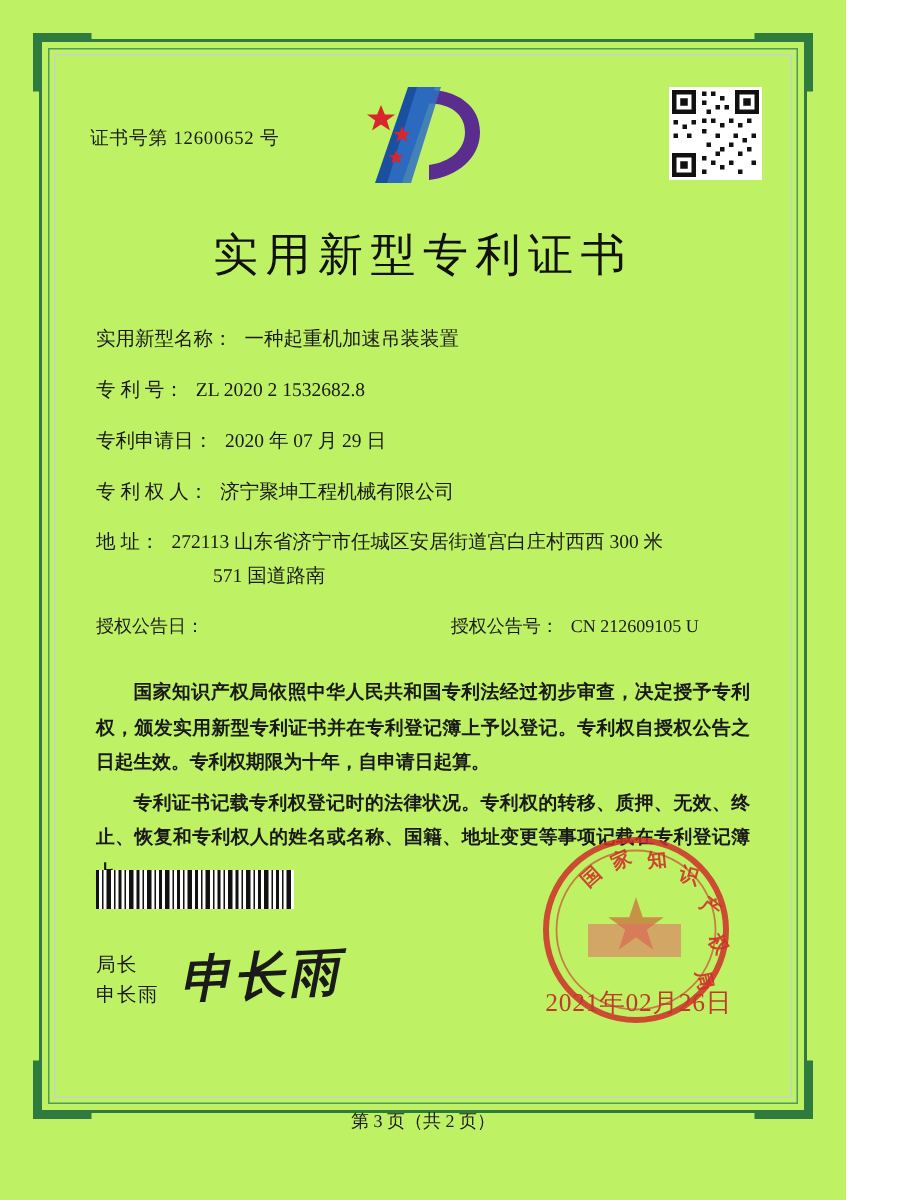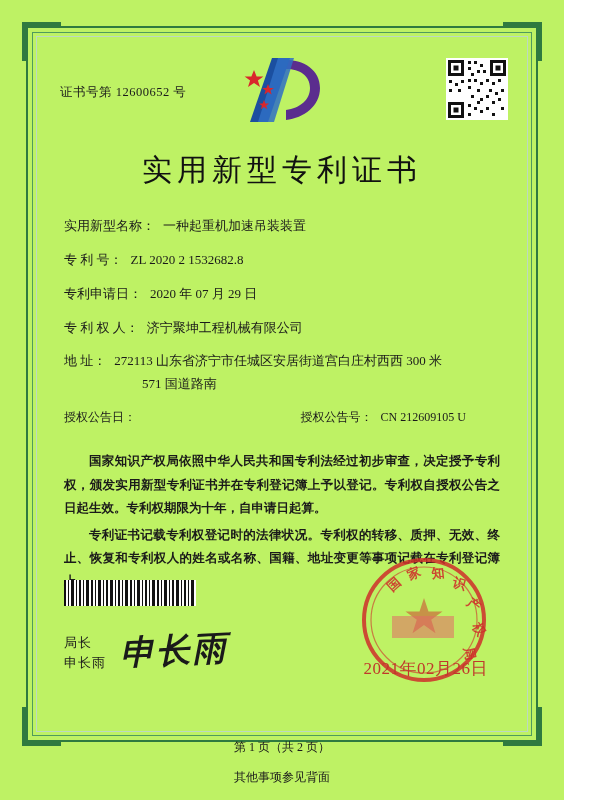--- a/index.html
+++ b/index.html
@@ -423,16 +423,15 @@
           <text x="114" y="72" transform="rotate(58 114 72)">权</text>
           <text x="106" y="94" transform="rotate(78 106 94)">局</text>
         </g>
         <rect x="34" y="62" width="62" height="22" fill="#e26a66" opacity="0.55"></rect>
       </svg>
     </div>
     <div class="seal-date">2021年02月26日</div>
 
   </div>
 
-  <div class="page-num">第 1 页（共 2 页）</div>
-  <div class="footer-note">其他事项参见背面</div>
+  <div class="page-num">第 3 页（共 2 页）</div>
 
 </div>
 
 </body></html>

